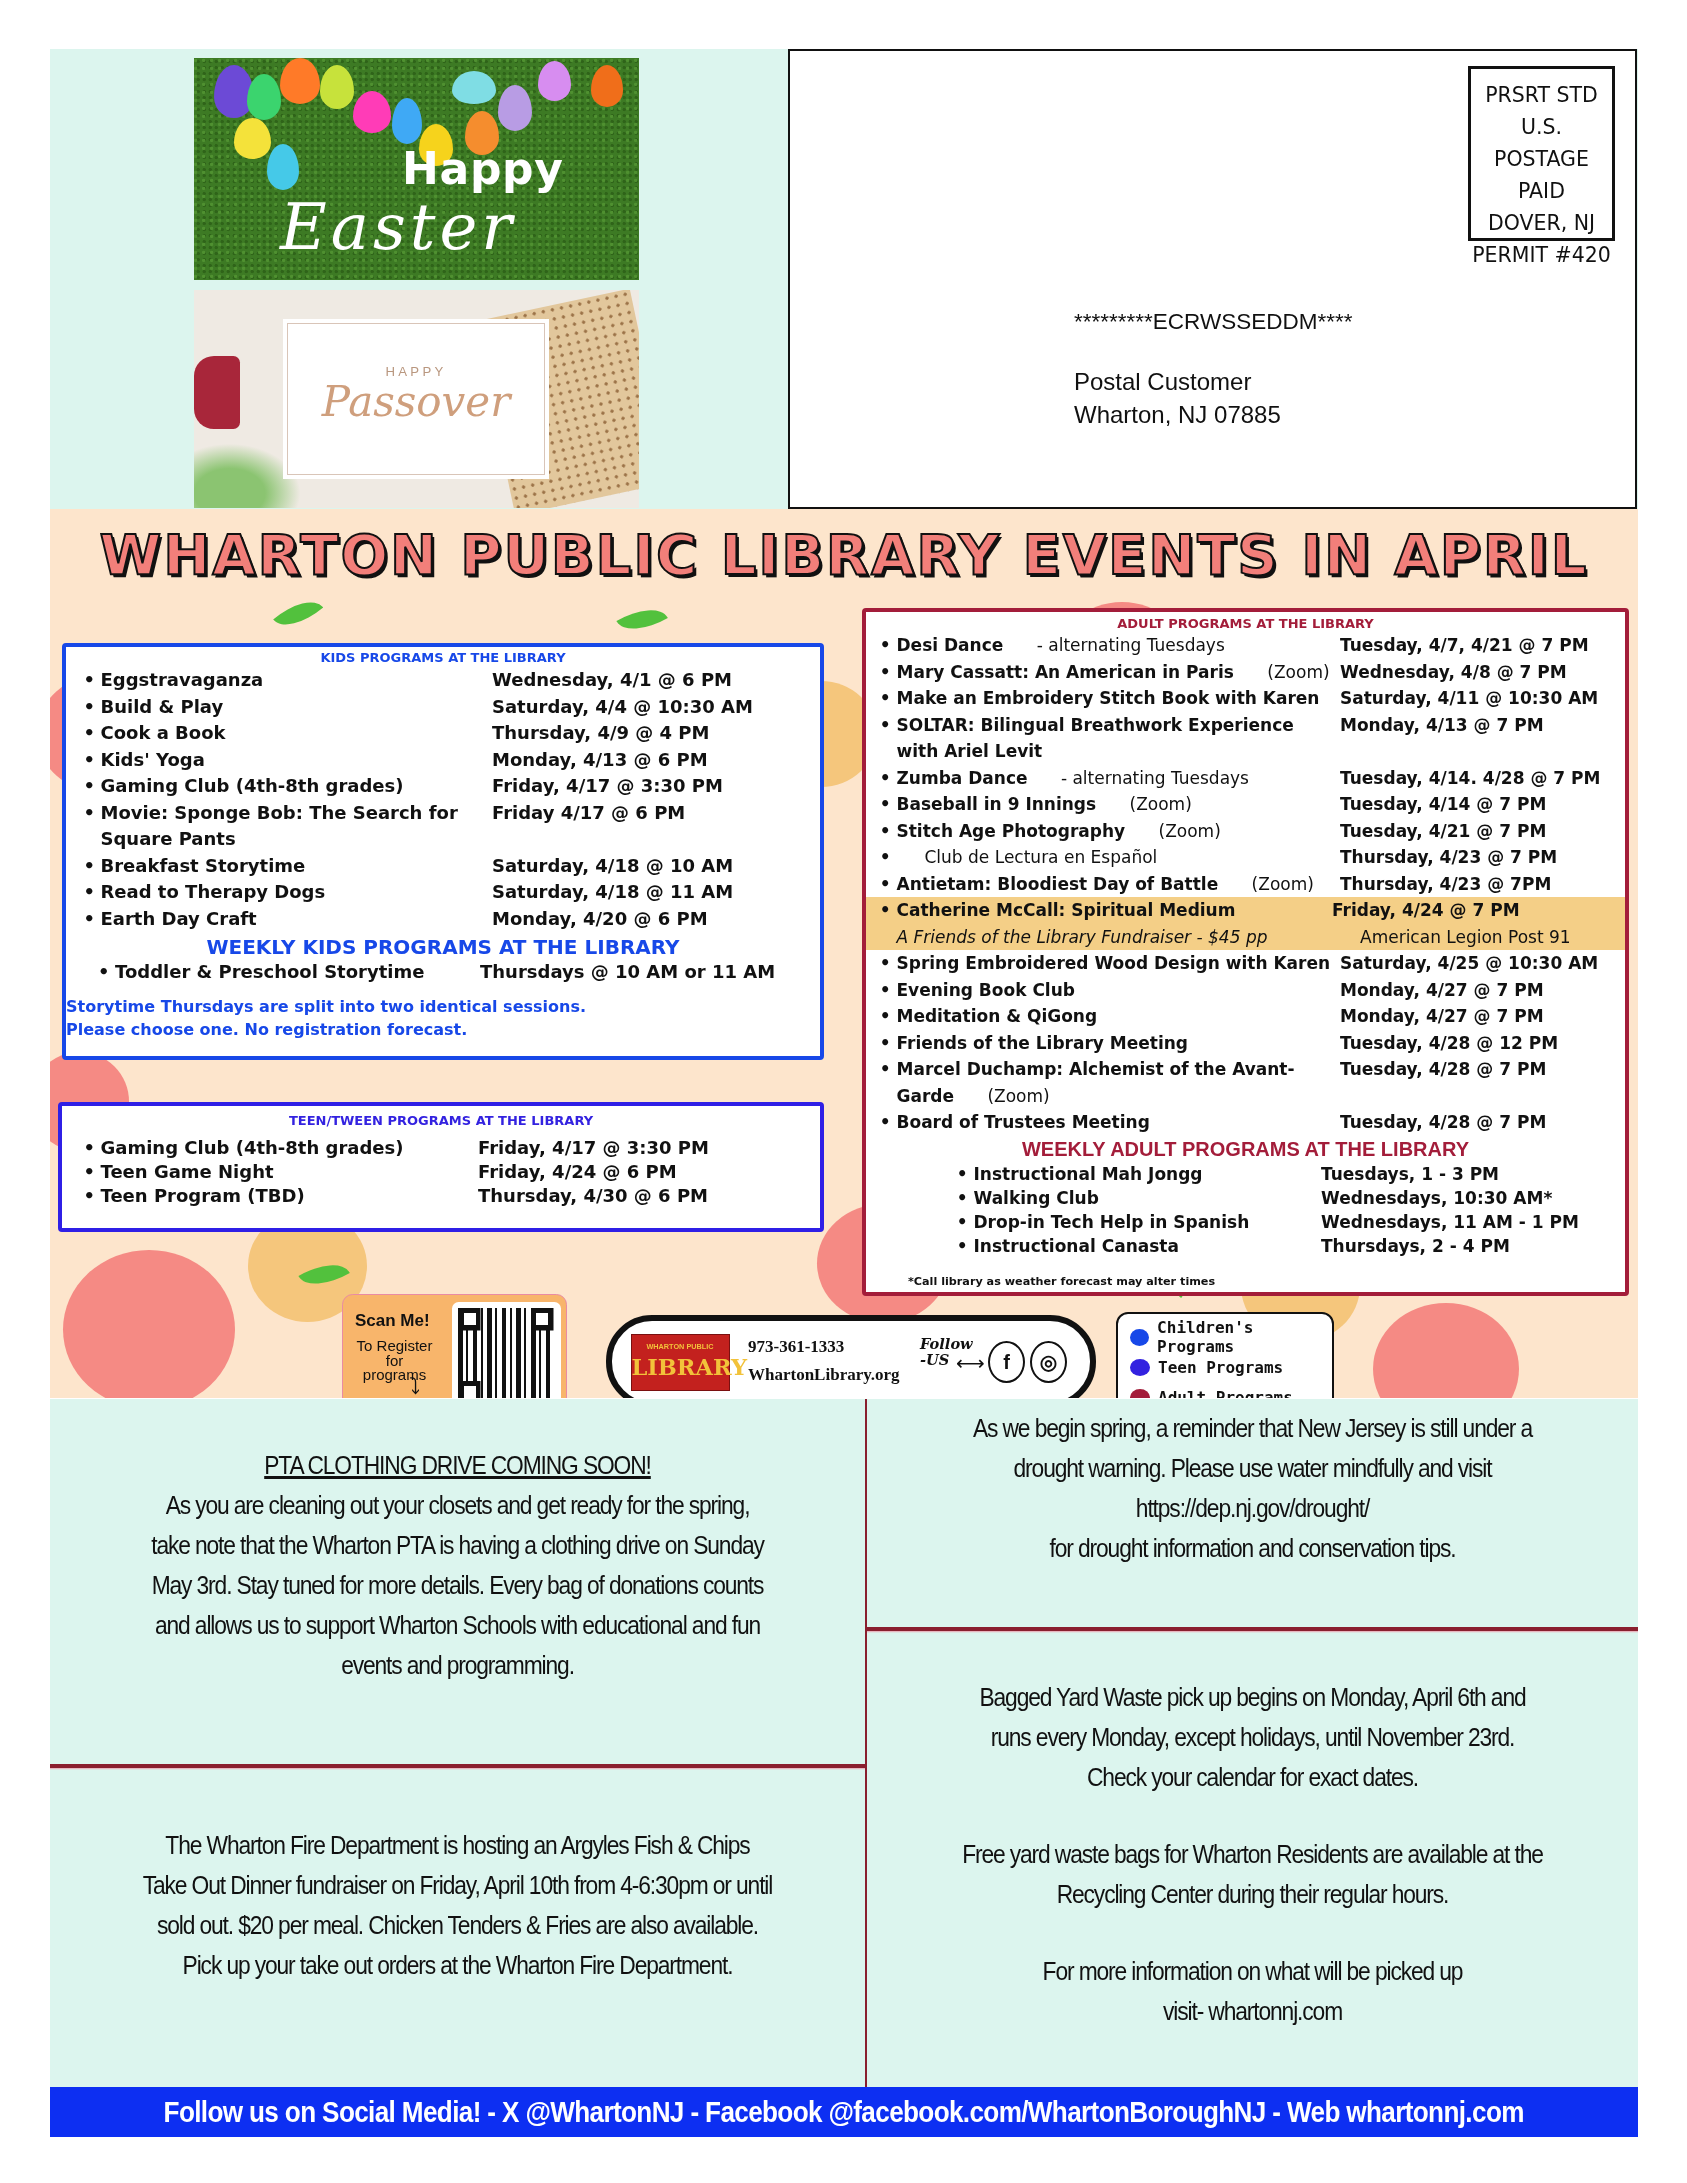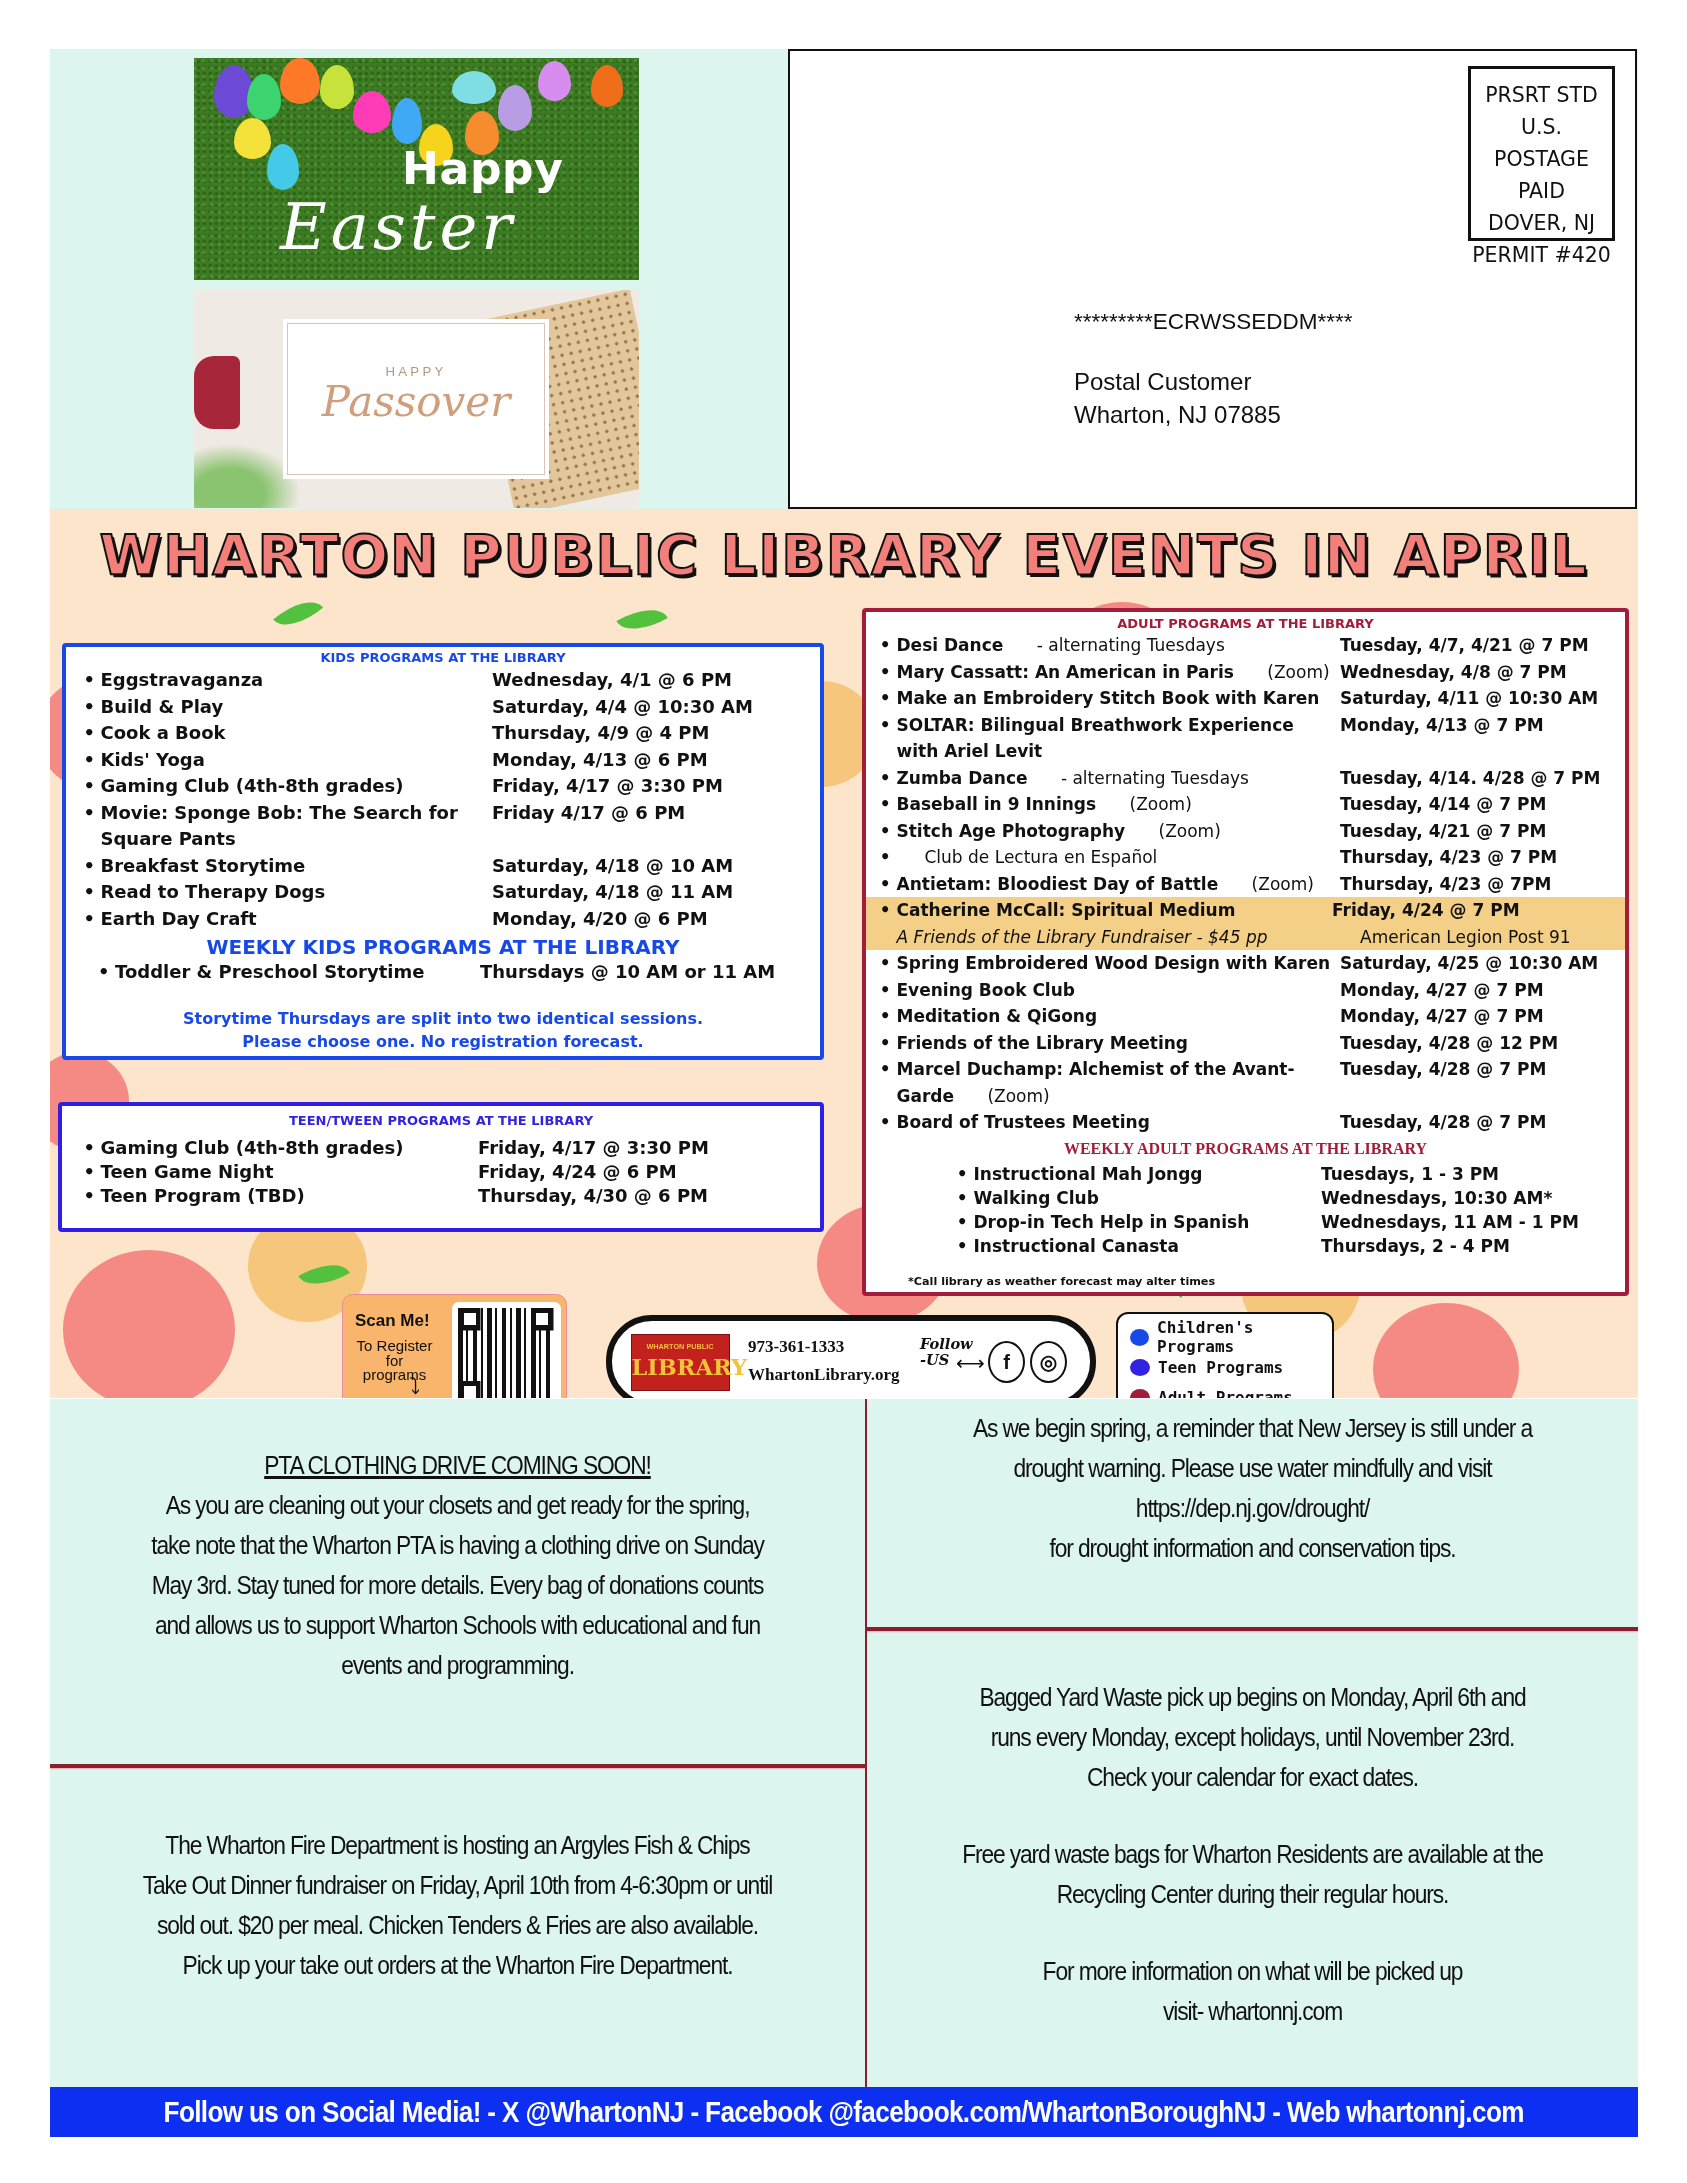--- a/index.html
+++ b/index.html
@@ -53,31 +53,31 @@
   .ev .bul { width: 22.5px; text-align: center; flex: none; }
   .ev .nm { flex: none; }
   .ev .tm { position: absolute; }
   .ev .light { font-weight: normal; padding-left: 28px; }
   .kids .list { padding: 2.6px 0 0 12px; }
   .kids .ev .nm { width: 390px; }
   .kids .ev .tm { left: 414px; }
   .kids .weekly-h { text-align: center; font-family: "DejaVu Sans", sans-serif; font-weight: bold; font-size: 20px; margin-top: 2.6px; }
   .kids .weekly .ev { padding-left: 26.5px; }
   .kids .weekly .ev .tm { left: 414px; }
-  .kids .note { text-align: center; font-family: "DejaVu Sans", sans-serif; font-weight: bold; font-size: 16px; line-height: 22.5px; margin-top: 23px; }
+  .kids .note { text-align: left; font-family: "DejaVu Sans", sans-serif; font-weight: bold; font-size: 16px; line-height: 22.5px; margin-top: 11px; }
   .teen .list { padding: 8px 0 0 16px; }
   .teen .ev { line-height: 24px; }
   .teen .ev .tm { left: 400px; }
   .adult .list { padding: 1.3px 0 0 8px; }
   .adult .ev { line-height: 26.5px; font-size: 17px; }
   .adult .ev .nm { width: 457px; }
   .adult .ev .tm { left: 466px; }
   .adult .ev.hl { background: #f4cf87; margin-left: -8px; padding-left: 8px; margin-right: 0; }
   .adult .ev.hl .sub { font-style: italic; font-weight: normal; }
-  .adult .weekly-h { text-align: center; font-family: Liberation Serif, serif; font-weight: bold; font-size: 16px; line-height: 26.5px; }
+  .adult .weekly-h { text-align: center; font-family: Liberation Sans, sans-serif; font-weight: bold; font-size: 20px; line-height: 26.5px; }
   .adult .weekly .ev { padding-left: 85px; line-height: 24px; }
   .adult .weekly .ev .nm { width: 344px; }
   .adult .weekly .ev .tm { left: 455px; }
   .adult .footnote { position: absolute; left: 42px; bottom: 4px; font-family: "DejaVu Sans", sans-serif; font-weight: bold; font-size: 11.2px; }
 
   .scan { position: absolute; left: 292px; top: 785px; width: 225px; height: 126px; background: #f8b56b; border-radius: 10.6px; border: 1.3px solid #e98ba4; }
   .scan .t1 { position: absolute; left: 12px; top: 16px; font-weight: bold; font-size: 17px; }
   .scan .t2 { position: absolute; left: 12px; top: 44px; width: 79px; text-align: center; font-size: 15px; line-height: 14.6px; }
   .scan .arrow { position: absolute; left: 66px; top: 79px; font-size: 22.5px; }
   .qr { position: absolute; right: 5.3px; top: 6.6px; width: 109px; height: 110px; background: #fff; border-radius: 6.6px; padding: 6.6px; }

